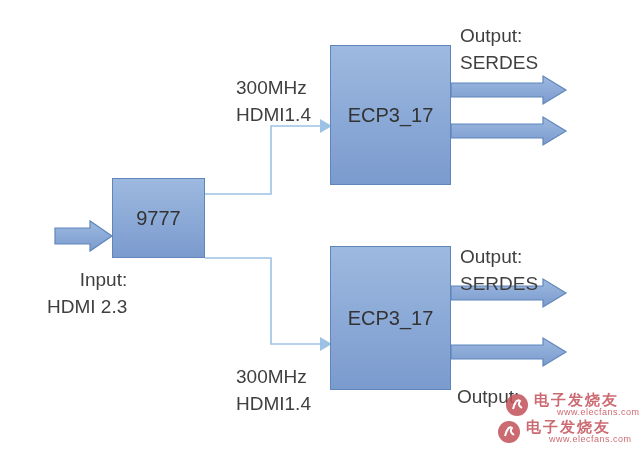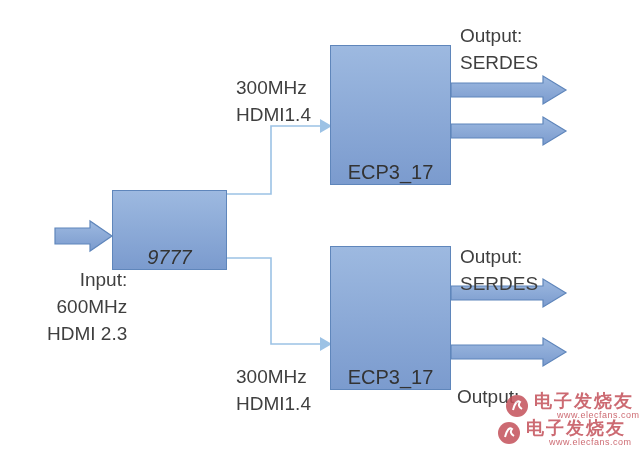--- a/index.html
+++ b/index.html
@@ -20,42 +20,42 @@
   }
   .canvas{position:relative;width:640px;height:451px;overflow:hidden;background:var(--background);}
   .layer{position:absolute;left:0;top:0;width:640px;height:451px;}
   .block-arrow{fill:url(#blockGrad);stroke:var(--box-border);stroke-width:1.2;}
   .connector{fill:none;stroke:var(--connector);stroke-width:1.6;}
   .arrowhead{fill:var(--connector);}
   .block{
     position:absolute;
     background:linear-gradient(180deg,var(--box-top) 0%,var(--box-bottom) 100%);
     border:1.5px solid var(--box-border);
-    display:flex;align-items:flex-end;justify-content:center;
+    display:flex;align-items:center;justify-content:center;
     font-size:20px;color:#333333;
     box-sizing:border-box;
   }
-  .block-9777{left:112px;top:190px;width:115px;height:80px;font-style:italic;}
+  .block-9777{left:112px;top:178px;width:93px;height:80px;}
   .block-ecp3-top{left:330px;top:45px;width:121px;height:140px;}
   .block-ecp3-bottom{left:330px;top:246px;width:121px;height:144px;}
   .label{position:absolute;font-size:19px;line-height:27px;color:var(--text);white-space:nowrap;margin-top:16px;}
   .label-input{left:47px;top:250px;text-align:right;}
   .label-link-top{left:236px;top:58px;}
   .label-link-bottom{left:236px;top:347px;}
   .label-out-top{left:460px;top:6px;}
   .label-out-mid{left:460px;top:227px;}
   .label-out-bottom{left:457px;top:367px;}
   .wm{
     position:absolute;display:flex;align-items:center;gap:5px;
     color:var(--watermark);opacity:.85;
   }
   .wm-1{left:505px;top:392px;}
   .wm-2{left:497px;top:419px;}
   .wm .txt{display:flex;flex-direction:column;line-height:1.05;}
-  .wm .brand{font-size:18px;font-weight:bold;letter-spacing:2px;}
+  .wm .brand{font-size:15px;font-weight:bold;letter-spacing:2px;}
   .wm .url{font-size:9px;letter-spacing:.5px;padding-left:23px;}
   .wm svg{display:block;}
 </style>
 </head>
 <body>
 
 <div class="canvas">
 
   <svg class="layer" viewBox="0 0 640 451" xmlns="http://www.w3.org/2000/svg">
     <defs>
@@ -85,21 +85,20 @@
   </div>
   <div class="block block-ecp3-top">
     <span>ECP3_17</span>
   </div>
   <div class="block block-ecp3-bottom">
     <span>ECP3_17</span>
   </div>
 
   <div class="label label-input">
     <div>Input:</div>
-    <div>600MHz</div>
     <div>HDMI 2.3</div>
   </div>
 
   <div class="label label-link-top">
     <div>300MHz</div>
     <div>HDMI1.4</div>
   </div>
 
   <div class="label label-link-bottom">
     <div>300MHz</div>

